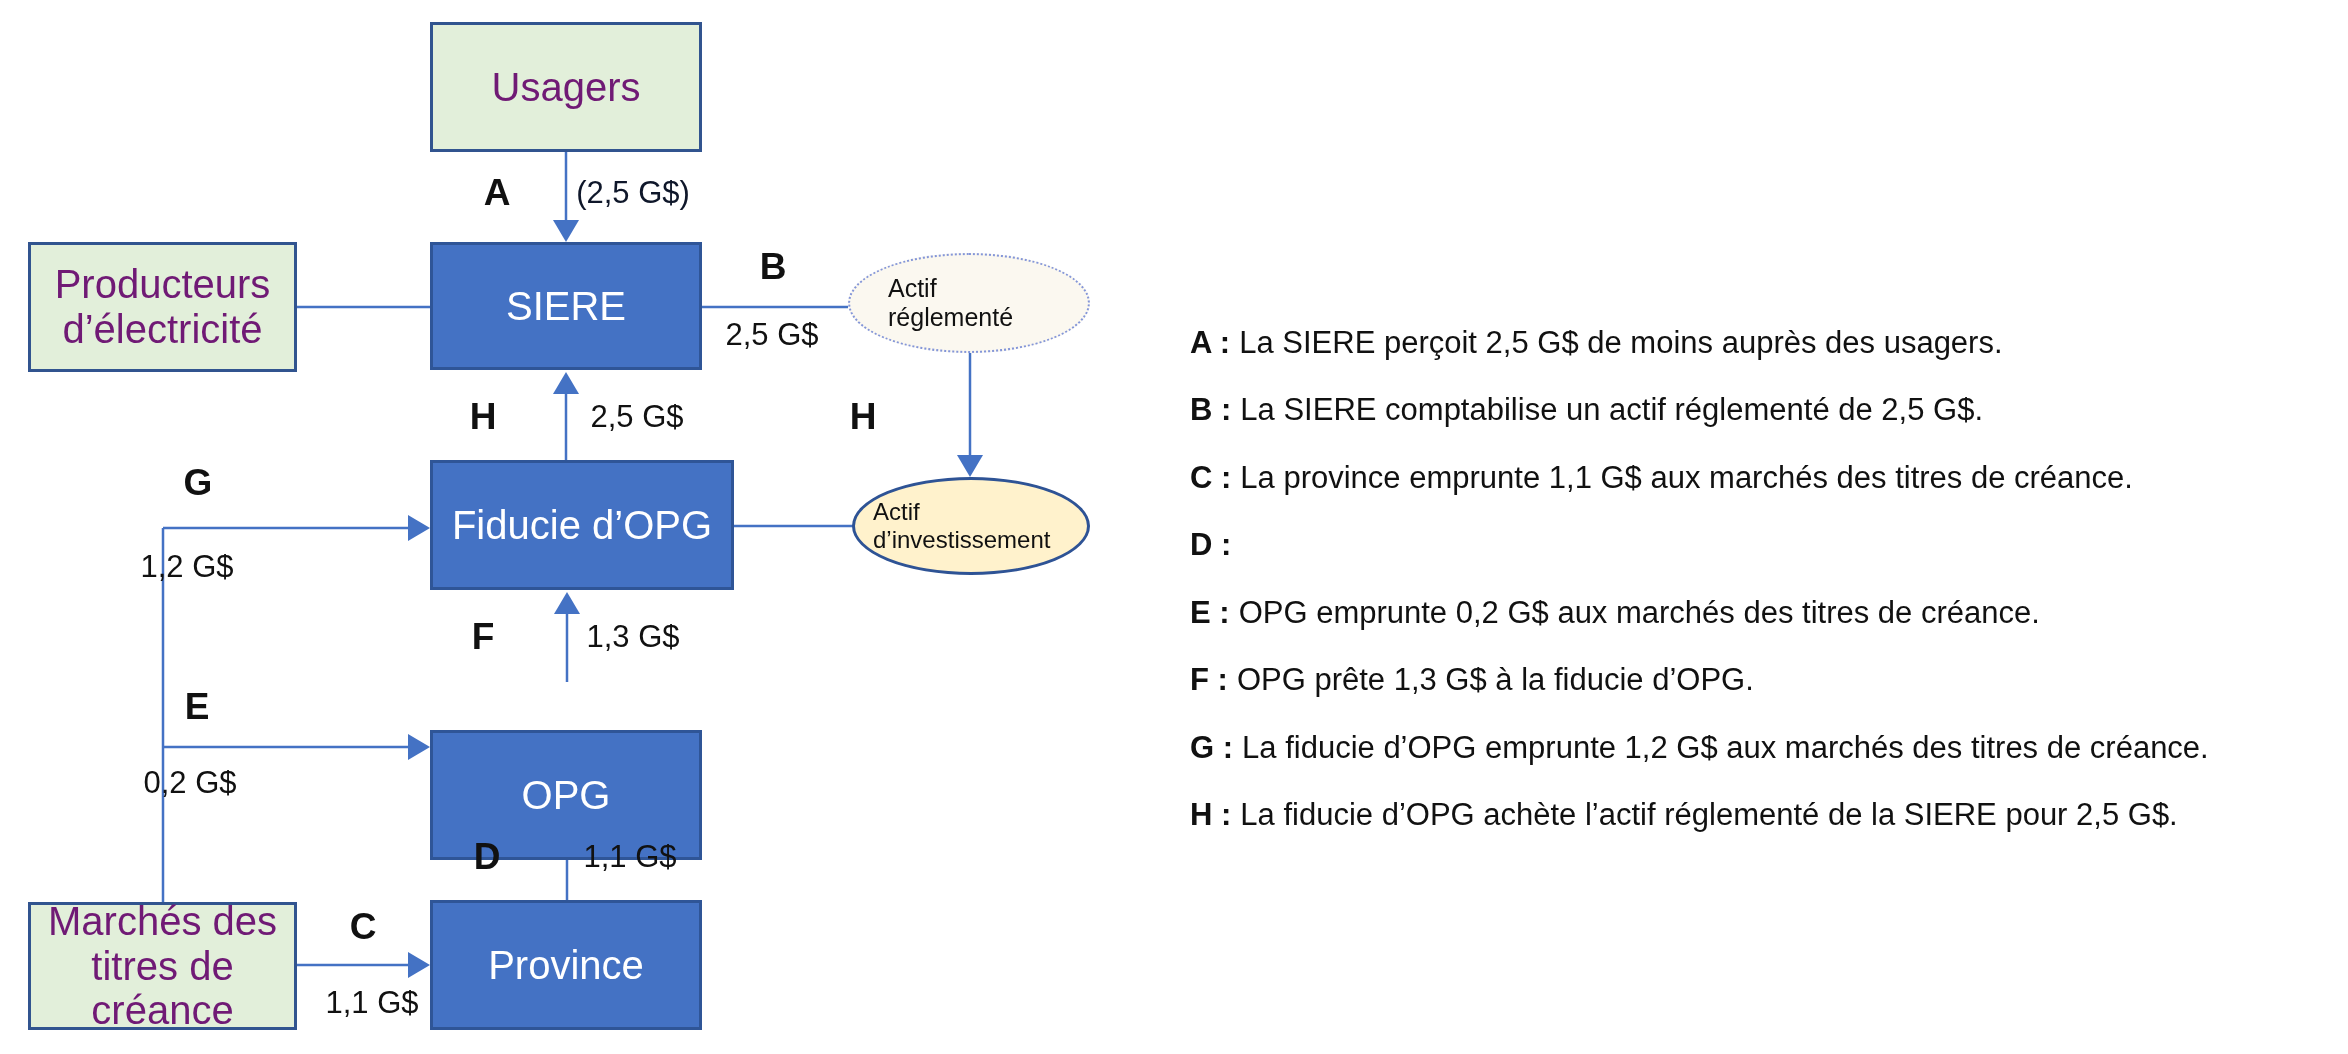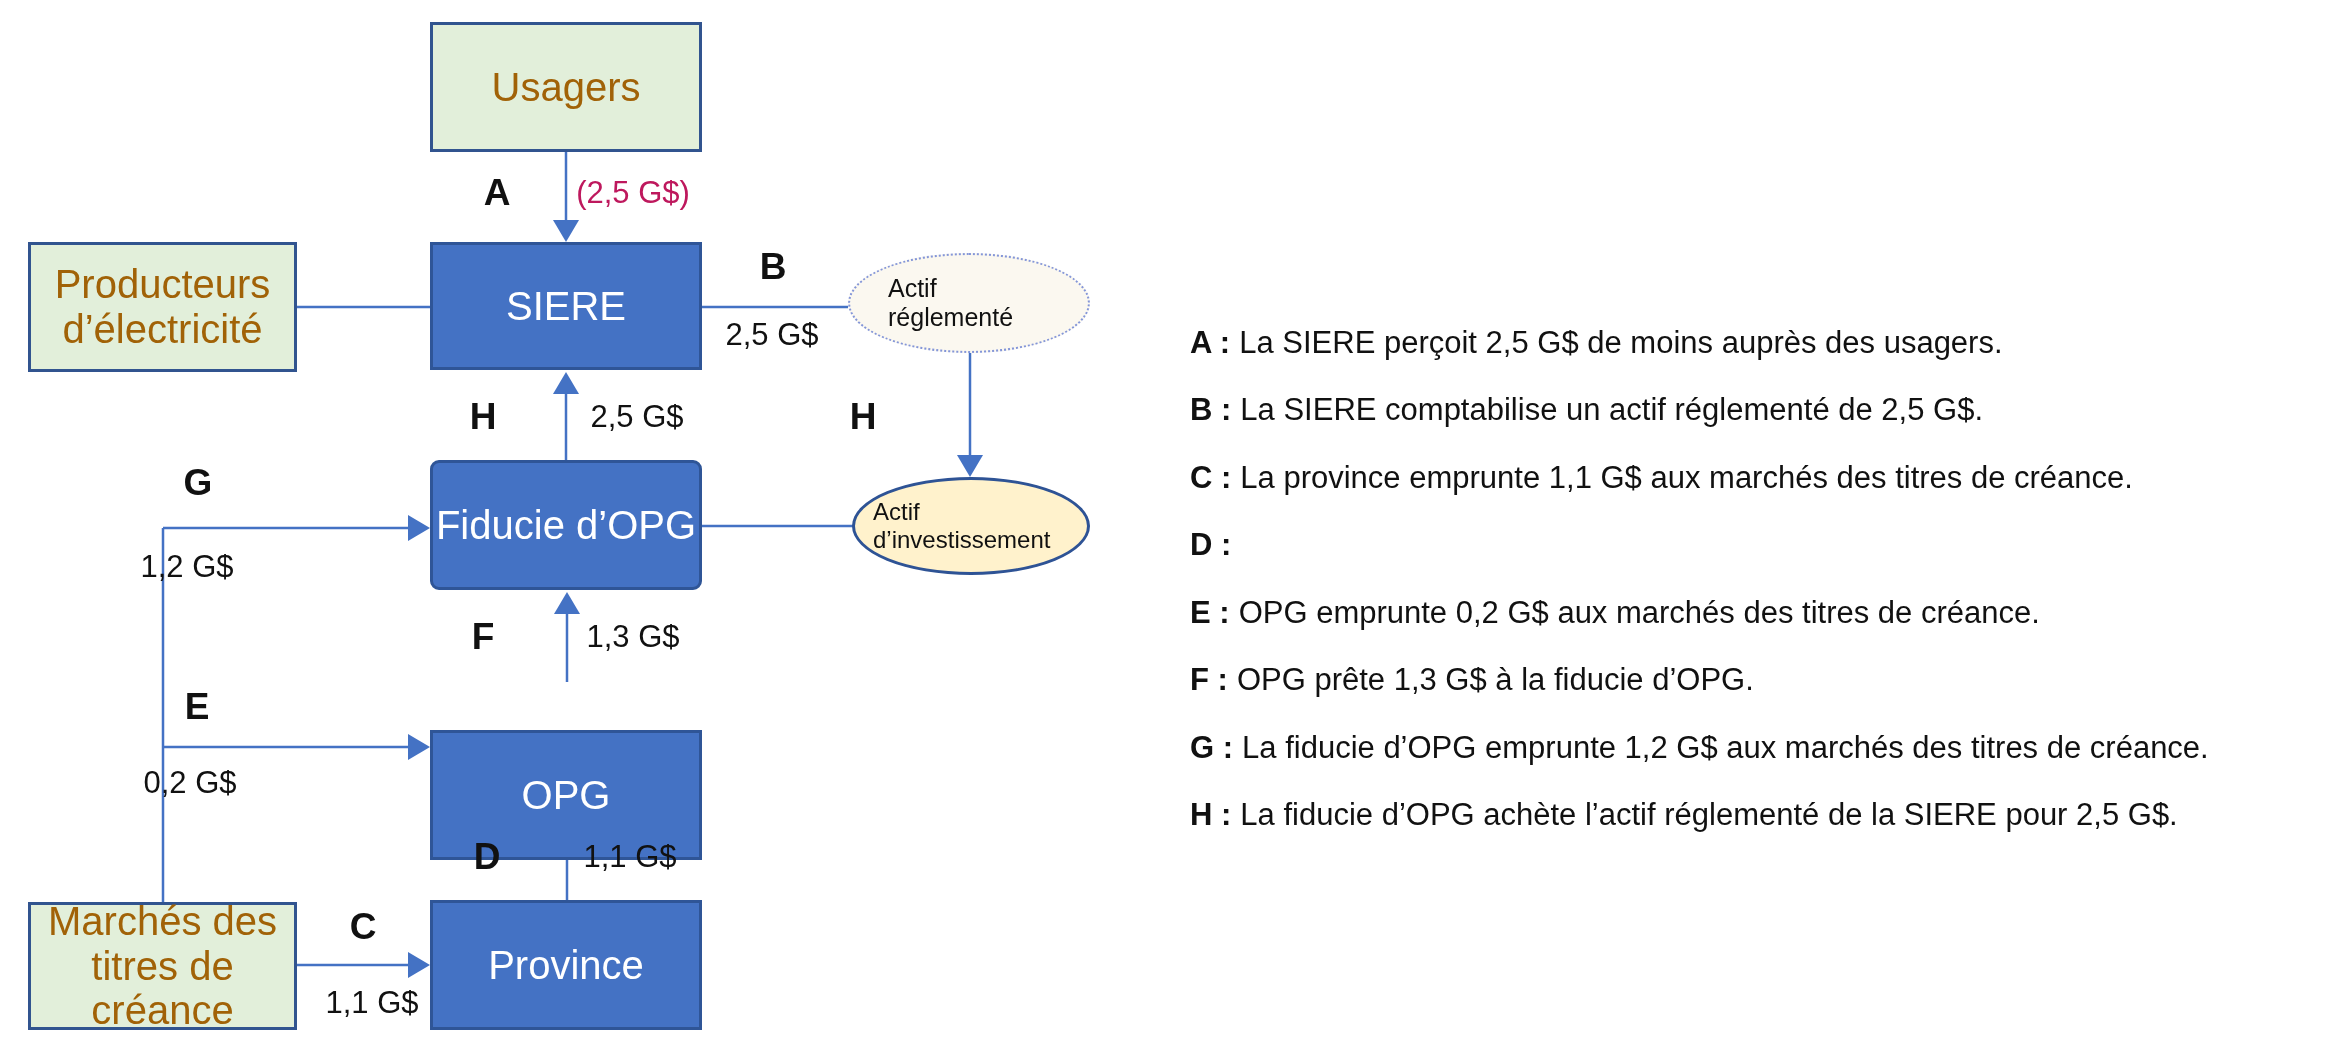--- a/index.html
+++ b/index.html
@@ -20,21 +20,21 @@
     font-size:40px;line-height:1.12;
   }
   .node.blue{
     background:#4472c4;
     border:3px solid #2f5597;
     color:#ffffff;
   }
   .node.green{
     background:#e2efda;
     border:3px solid #31548f;
-    color:#a16207;
+    color:#701a75;
   }
   .ellipse{
     position:absolute;
     display:flex;align-items:center;justify-content:center;
     text-align:left;
     box-sizing:border-box;
     border-radius:50%;
     color:#111111;
     line-height:1.15;
   }
@@ -56,21 +56,21 @@
     color:#111111;
     white-space:nowrap;
   }
   .flow-value{
     position:absolute;
     transform:translate(-50%,-50%);
     font-size:31px;
     color:#111111;
     white-space:nowrap;
   }
-  .flow-value.red{color:#be185d;}
+  .flow-value.red{color:#0f172a;}
   .legend{
     position:absolute;
     left:1190px;top:309px;
     width:1150px;
   }
   .legend-item{
     height:67.5px;
     display:flex;align-items:center;
     font-size:31px;
     white-space:nowrap;
@@ -126,21 +126,21 @@
   </div>
 
   <div class="node blue" style="left:430px;top:242px;width:272px;height:128px;">
     <span>SIERE</span>
   </div>
 
   <div class="node green" style="left:28px;top:242px;width:269px;height:130px;">
     <span>Producteurs d’électricité</span>
   </div>
 
-  <div class="node blue" style="left:430px;top:460px;width:272px;height:130px;border-radius:9px;">
+  <div class="node blue" style="left:430px;top:460px;width:304px;height:130px;">
     <span>Fiducie d’OPG</span>
   </div>
 
   <div class="node blue" style="left:430px;top:682px;width:272px;height:130px;margin-top:48px;">
     <span>OPG</span>
   </div>
 
   <div class="node blue" style="left:430px;top:900px;width:272px;height:130px;">
     <span>Province</span>
   </div>

